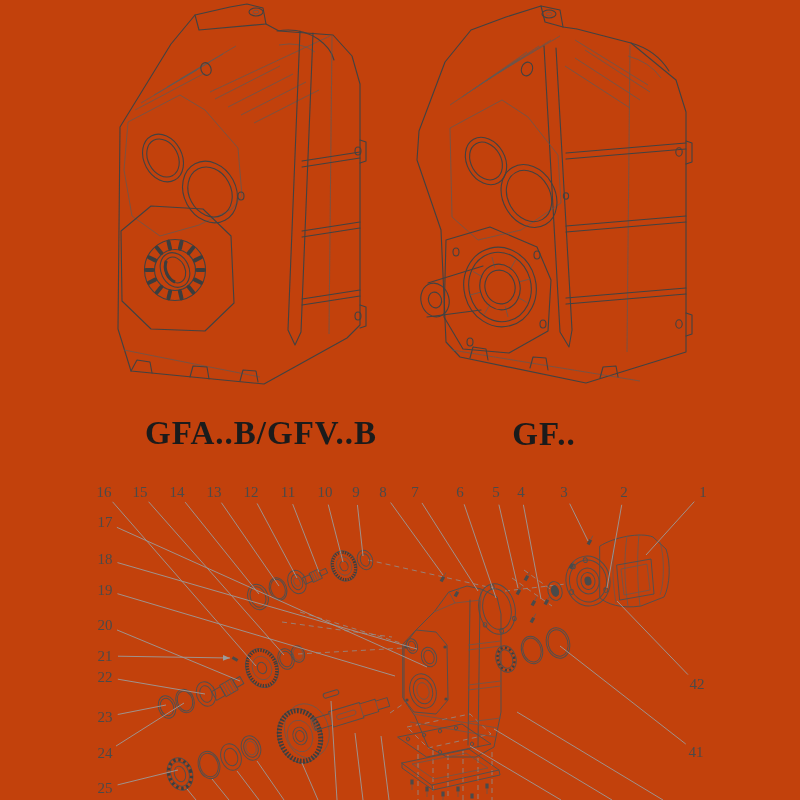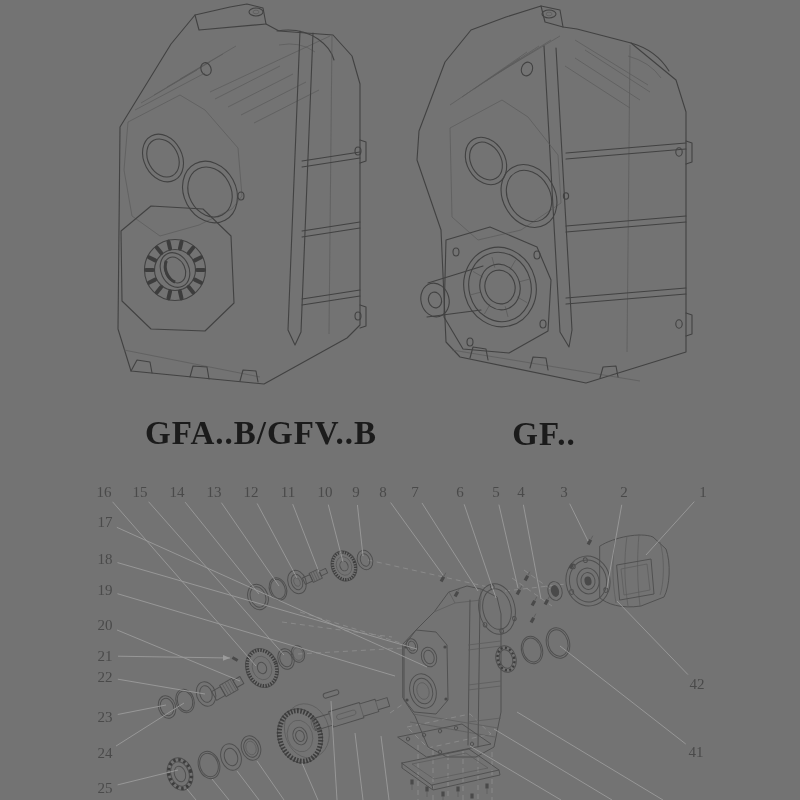--- a/index.html
+++ b/index.html
@@ -1,16 +1,16 @@
 <!DOCTYPE html>
 <html><head>
 <meta charset="utf-8">
 <style>
   html,body{margin:0;padding:0;background:#ffffff;}
-  .page{position:relative;width:800px;height:800px;background:#737373;overflow:hidden;
+  .page{position:relative;width:800px;height:800px;background:#c2410c;overflow:hidden;
         font-family:"Liberation Serif",serif;text-align:right;}
   svg{position:absolute;left:0;top:0;}
   .ln{fill:none;stroke:#424242;stroke-width:1.1;stroke-linejoin:round;stroke-linecap:round;}
   .thin{fill:none;stroke:#5a5a5a;stroke-width:0.7;stroke-linejoin:round;}
   .pln{fill:none;stroke:#4f4f4f;stroke-width:0.95;stroke-linejoin:round;stroke-linecap:round;}
   .teeth{fill:none;stroke:#3d3d3d;}
   .dark{fill:#4a4a4a;stroke:none;}
   .leader{stroke:#9b9b9b;stroke-width:0.9;fill:none;}
   .dash{fill:none;stroke:#8f8f8f;stroke-width:0.8;stroke-dasharray:5 4;}
   .callout-num{font-family:"Liberation Serif",serif;font-size:15px;fill:#4a4a4a;}

